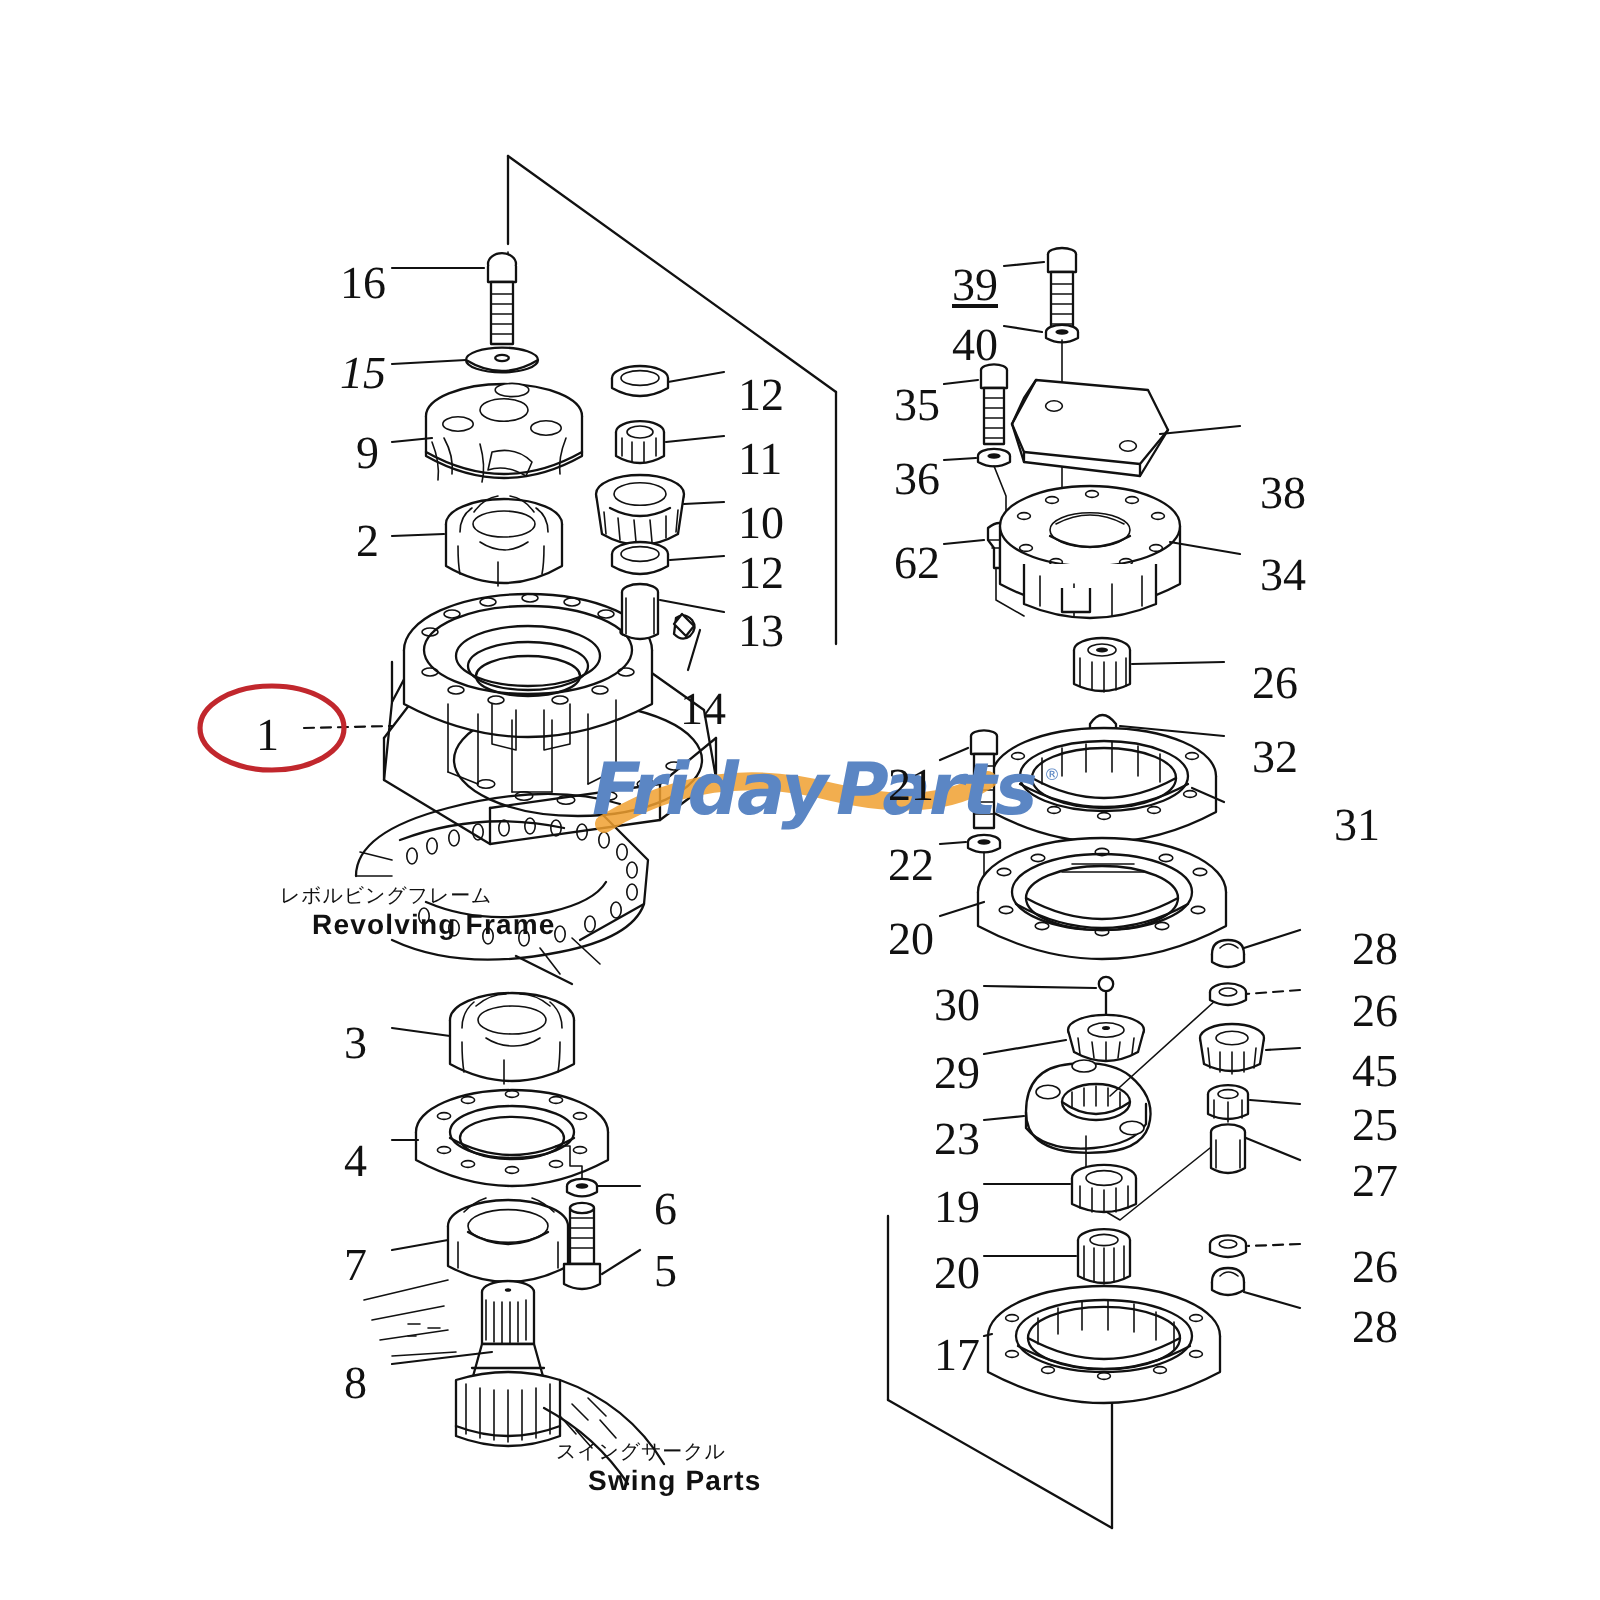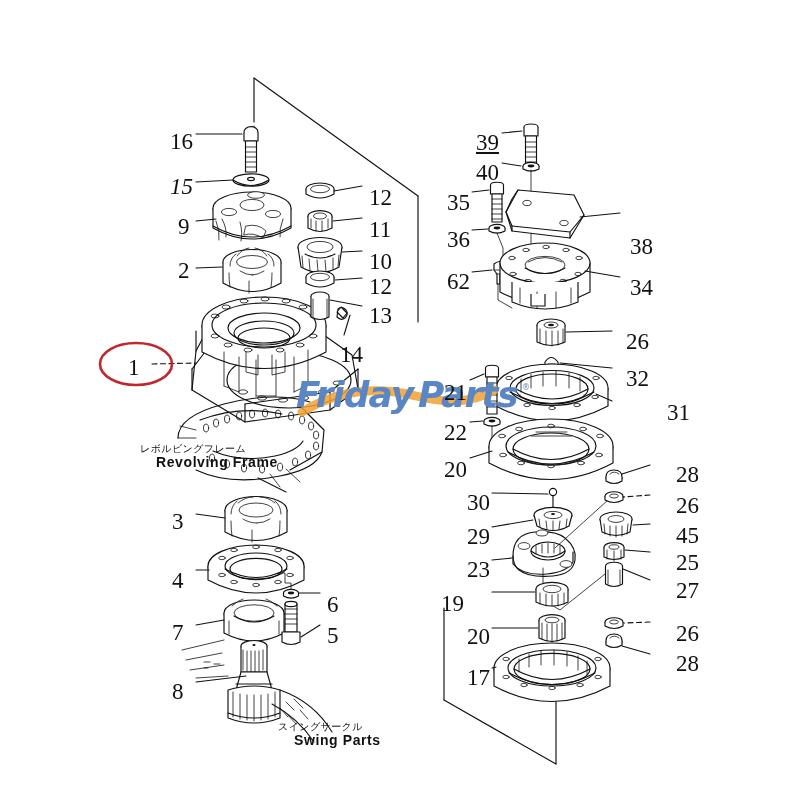--- a/index.html
+++ b/index.html
@@ -639,21 +639,21 @@
       <div class="callout" style="left: 630px; top: 276px;">34</div>
       <div class="callout" style="left: 626px; top: 330px;">26</div>
       <div class="callout" style="left: 626px; top: 367px;">32</div>
       <div class="callout" style="left: 626px; top: 401px; margin-left: 41px;">31</div>
       <div class="callout" style="left: 444px; top: 381px;">21</div>
       <div class="callout" style="left: 444px; top: 421px;">22</div>
       <div class="callout" style="left: 444px; top: 458px;">20</div>
       <div class="callout" style="left: 467px; top: 491px;">30</div>
       <div class="callout" style="left: 467px; top: 525px;">29</div>
       <div class="callout" style="left: 467px; top: 558px;">23</div>
-      <div class="callout" style="left: 441px; top: 592px;">19</div>
+      <div class="callout" style="left: 467px; top: 592px;">19</div>
       <div class="callout" style="left: 467px; top: 625px;">20</div>
       <div class="callout" style="left: 467px; top: 666px;">17</div>
       <div class="callout" style="left: 676px; top: 463px;">28</div>
       <div class="callout" style="left: 676px; top: 494px;">26</div>
       <div class="callout" style="left: 676px; top: 524px;">45</div>
       <div class="callout" style="left: 676px; top: 551px;">25</div>
       <div class="callout" style="left: 676px; top: 579px;">27</div>
       <div class="callout" style="left: 676px; top: 622px;">26</div>
       <div class="callout" style="left: 676px; top: 652px;">28</div>
     </div>

